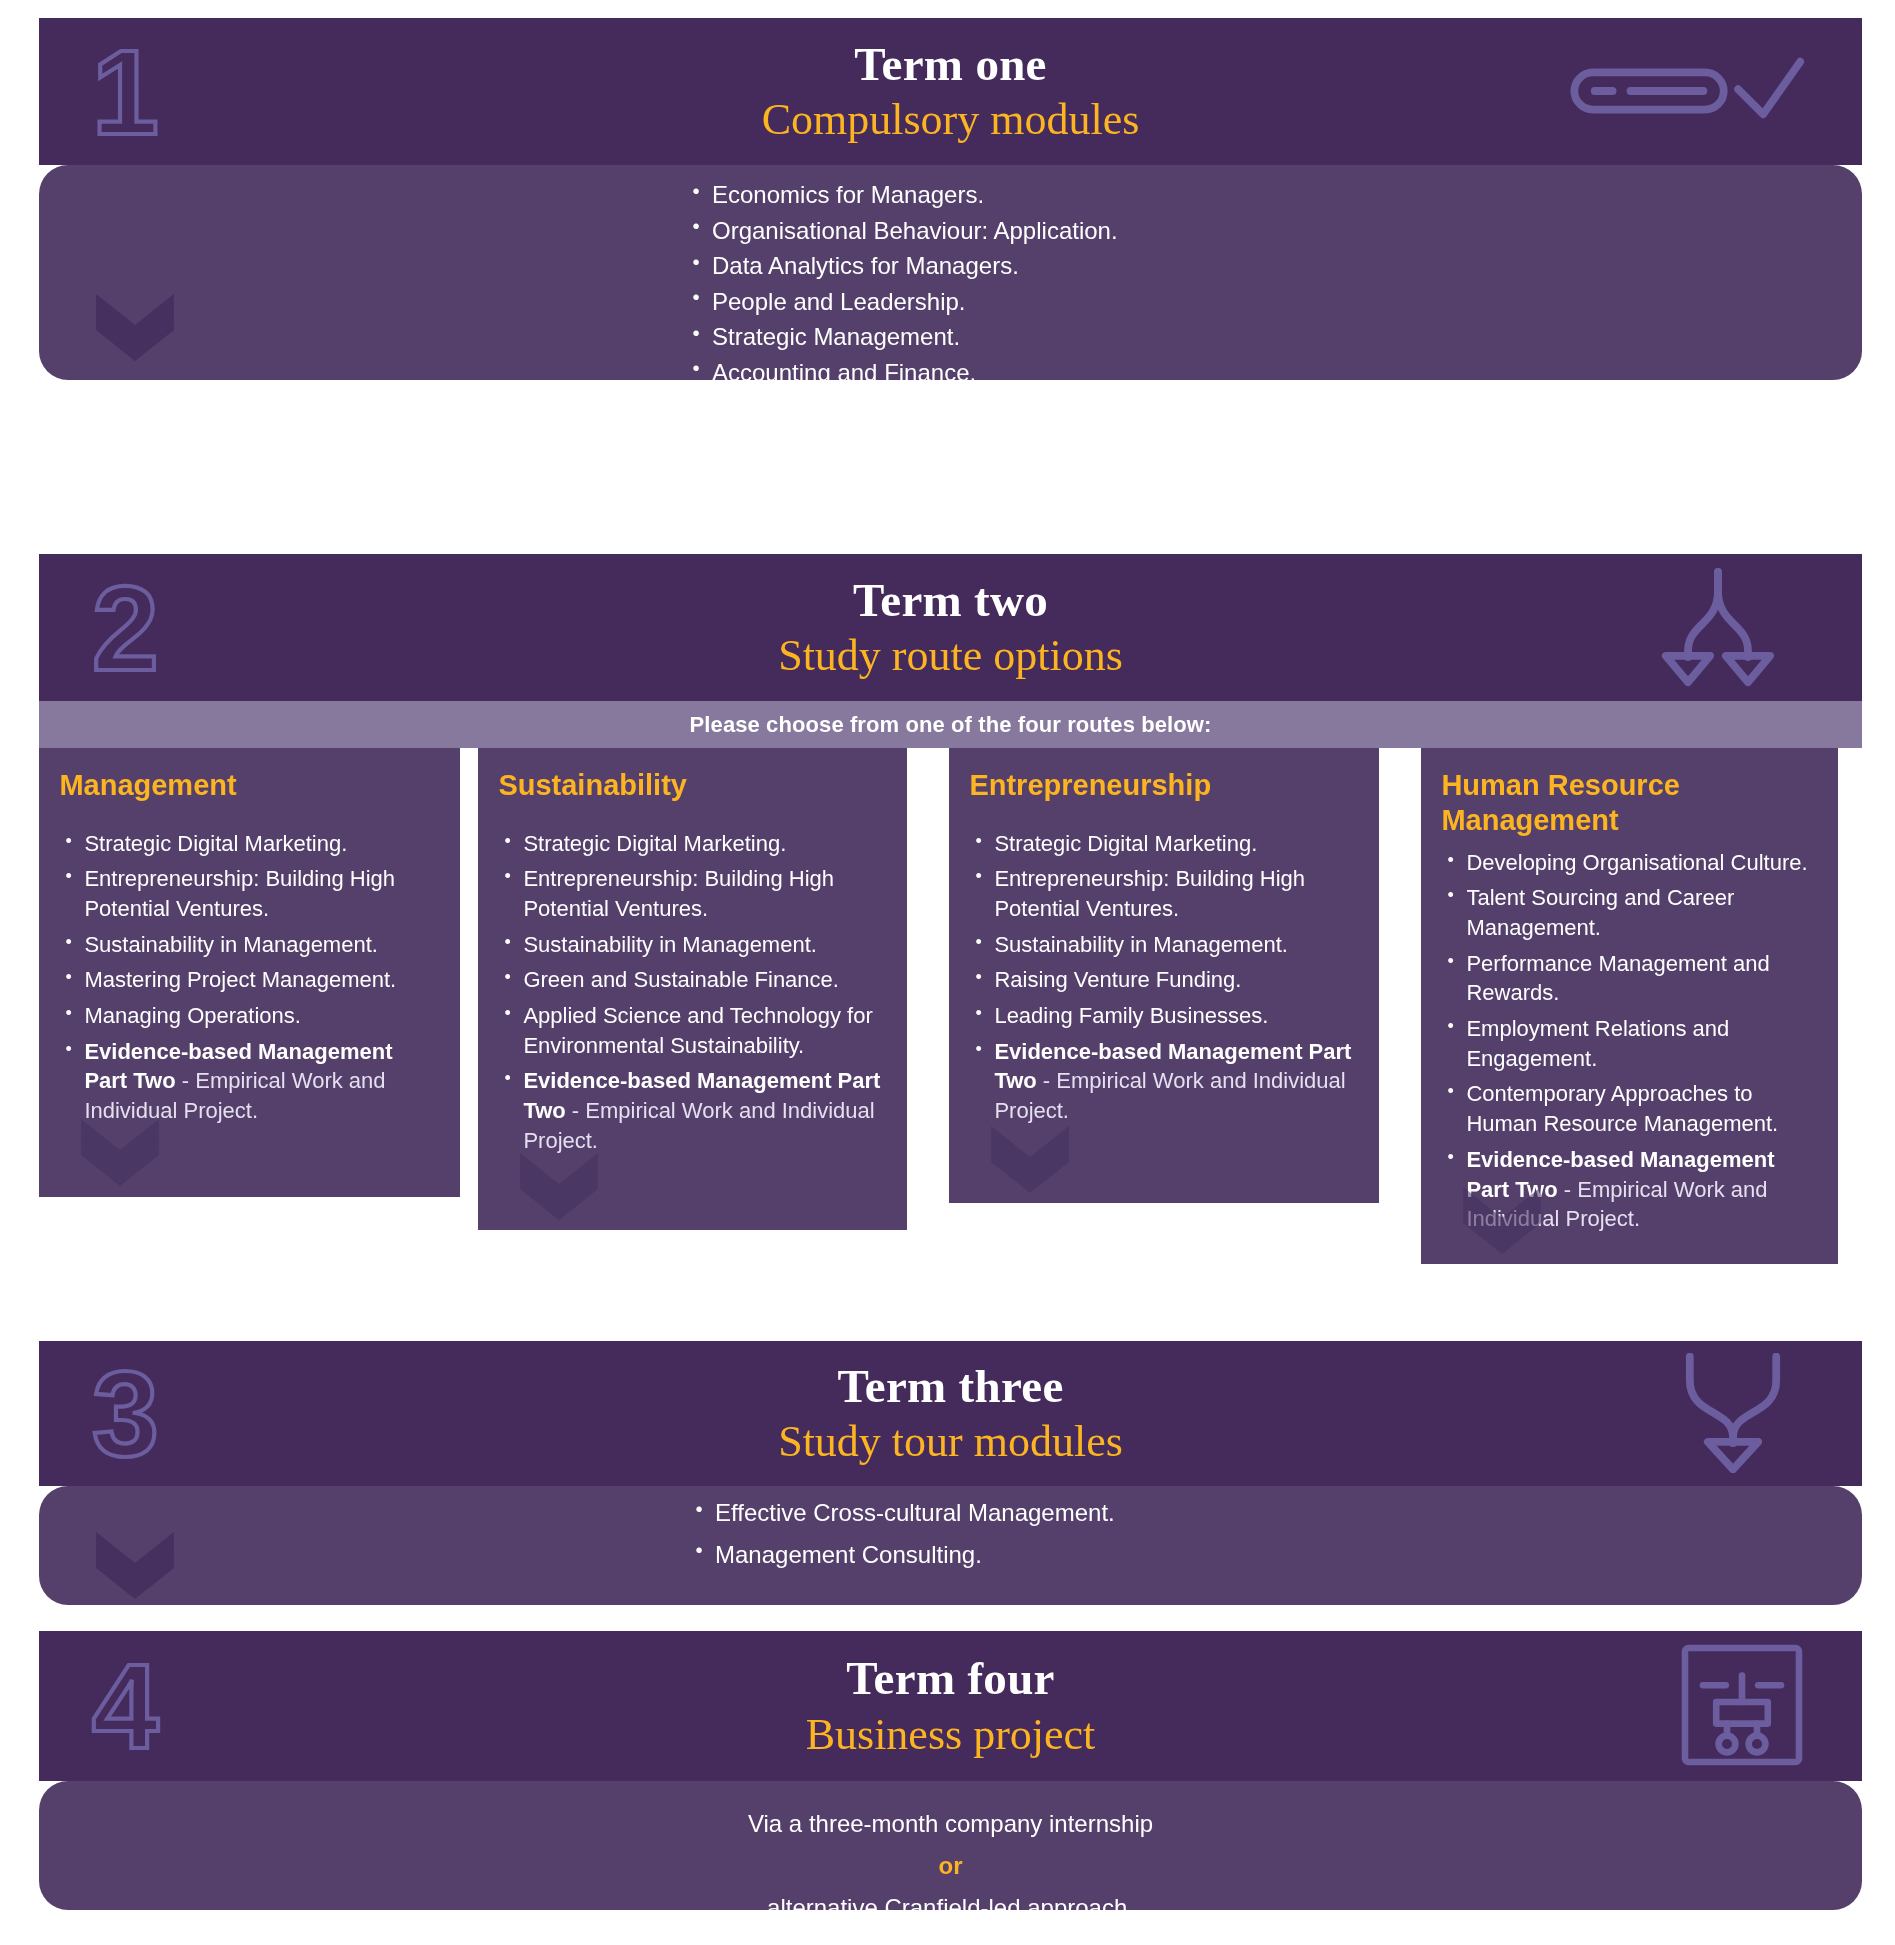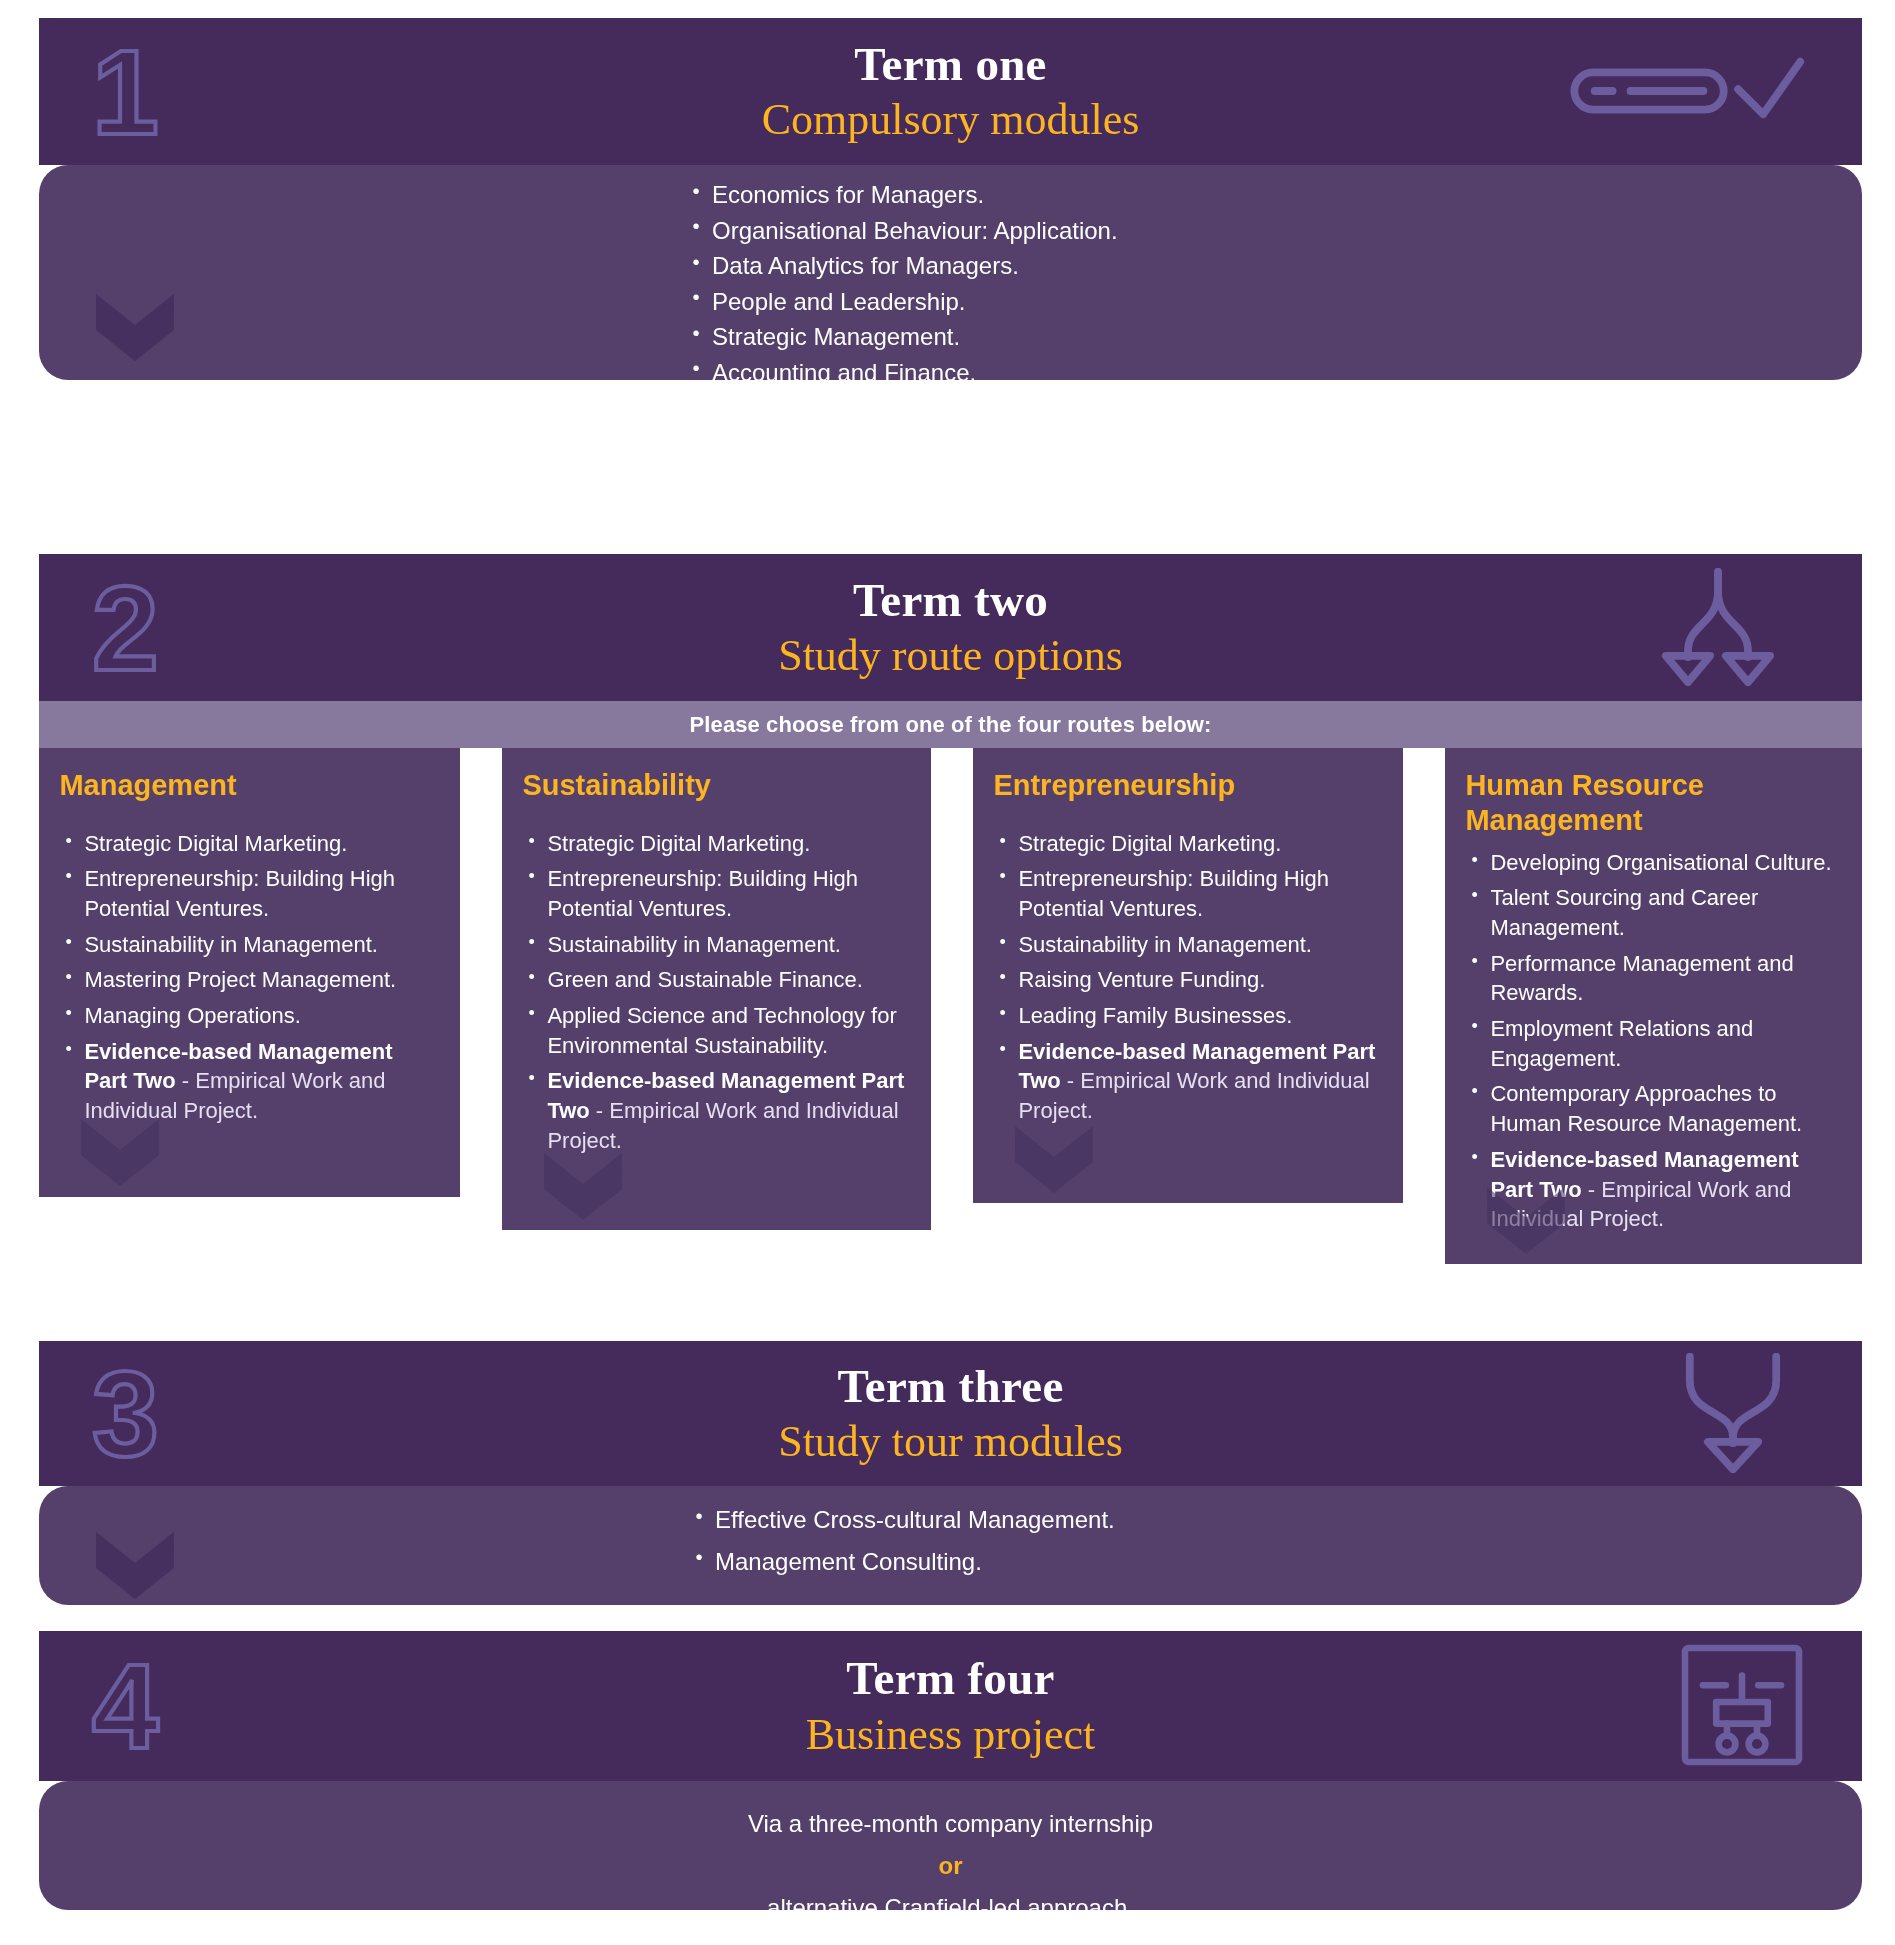--- a/index.html
+++ b/index.html
@@ -103,39 +103,39 @@
     display:flex;
     gap:0;
     align-items:flex-start;
   }
   .route-col{
     background:#54406b;
     position:relative;
     padding:20.4px 24px 24px 20.4px;
     box-sizing:border-box;
   }
-  .route-col.c0{width:421px;min-height:449px;margin-right:42px;}
+  .route-col.c0{width:421px;min-height:449px;margin-right:18px;}
   .route-col.c1{width:429px;min-height:482px;margin-right:42px;}
   .route-col.c2{width:430px;min-height:455px;margin-right:42px;}
   .route-col.c3{width:417px;min-height:497px;}
   .route-title{
     color:#fcb521;font-weight:700;font-size:29px;line-height:1.18;
     margin:0 0 26px 0;
   }
   .route-col.c3 .route-title{margin-bottom:10.8px;}
   .route-col ul.mods li{font-size:22px;line-height:1.35;margin-bottom:6px;padding-left:25px;}
   .route-col ul.mods li::before{font-size:18px;left:6px;top:0;}
   .route-col .chev{bottom:10.8px;left:42px;opacity:.55;}
   .route-col.c0 .chev{bottom:12px;}
 
   
   #term3{top:1341px;}
   #term3 .term-head{height:145px;}
   #term3 .term-body{height:119px;}
-  #term3 .list-wrap{position:absolute;left:653px;top:17px;width:778px;}
+  #term3 .list-wrap{position:absolute;left:653px;top:10px;width:778px;}
   #term3 ul.mods li{font-size:24px;margin-bottom:8.4px;}
 
   
   #term4{top:1631px;}
   #term4 .term-head{height:150px;}
   #term4 .term-body{height:129px;}
   #term4 .proj-text{
     position:absolute;left:0;right:0;top:24px;text-align:center;
     color:#ffffff;font-size:24px;font-weight:300;line-height:1.55;
   }

